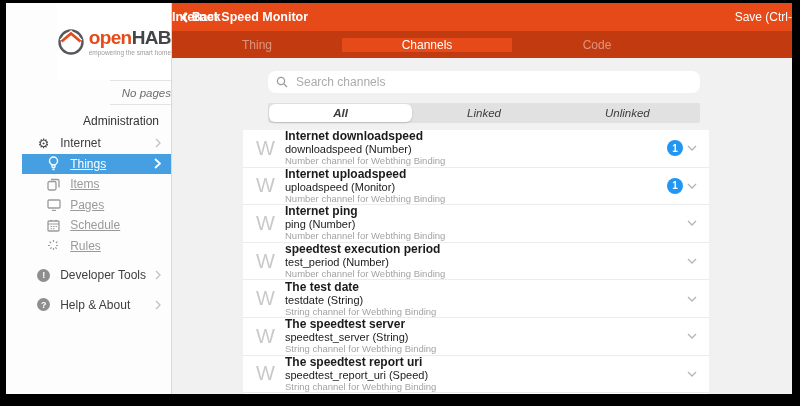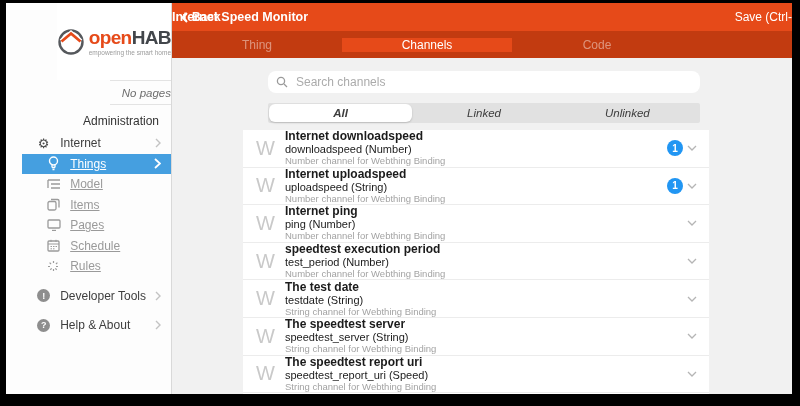--- a/index.html
+++ b/index.html
@@ -102,28 +102,20 @@
         </span>
         <span>Things</span>
         <span class="chev">
             <svg width="7" height="11" viewBox="0 0 7 11">
               <path d="M1 1 L6 5.5 L1 10" fill="none" stroke="#ffffff" stroke-width="1.8"></path>
             </svg>
           </span>
       </div>
       <div class="mi sub">
         <span class="ic">
-          <svg width="14" height="12" viewBox="0 0 14 12">
-              <path d="M1 2 L13 2 M4 6 L13 6 M4 10 L13 10 M1 2 L1 10" stroke="#9b9b9b" stroke-width="1.3" fill="none"></path>
-            </svg>
-        </span>
-        <span>Model</span>
-      </div>
-      <div class="mi sub">
-        <span class="ic">
           <svg width="13" height="13" viewBox="0 0 13 13">
               <rect x="1" y="3.5" width="8" height="8.5" rx="1.5" fill="none" stroke="#9b9b9b" stroke-width="1.3"></rect>
               <path d="M4 1.5 L10.5 1.5 A1.5 1.5 0 0 1 12 3 L12 9.5" fill="none" stroke="#9b9b9b" stroke-width="1.3"></path>
             </svg>
         </span>
         <span>Items</span>
       </div>
       <div class="mi sub">
         <span class="ic">
           <svg width="14" height="12" viewBox="0 0 14 12">
@@ -224,21 +216,21 @@
             <svg width="10" height="6" viewBox="0 0 10 6">
                 <path d="M1 1 L5 5 L9 1" fill="none" stroke="#b5b5b5" stroke-width="1.3"></path>
               </svg>
           </span>
         </div>
 
         <div class="row">
           <span class="w">W</span>
           <span class="rtext">
             <span class="rtitle">Internet uploadspeed</span>
-            <span class="rid">uploadspeed (String)</span>
+            <span class="rid">uploadspeed (Monitor)</span>
             <span class="rdesc">Number channel for Webthing Binding</span>
           </span>
           <span class="rend">
             <span class="cbadge">1</span>
             <svg width="10" height="6" viewBox="0 0 10 6">
                 <path d="M1 1 L5 5 L9 1" fill="none" stroke="#b5b5b5" stroke-width="1.3"></path>
               </svg>
           </span>
         </div>
 

